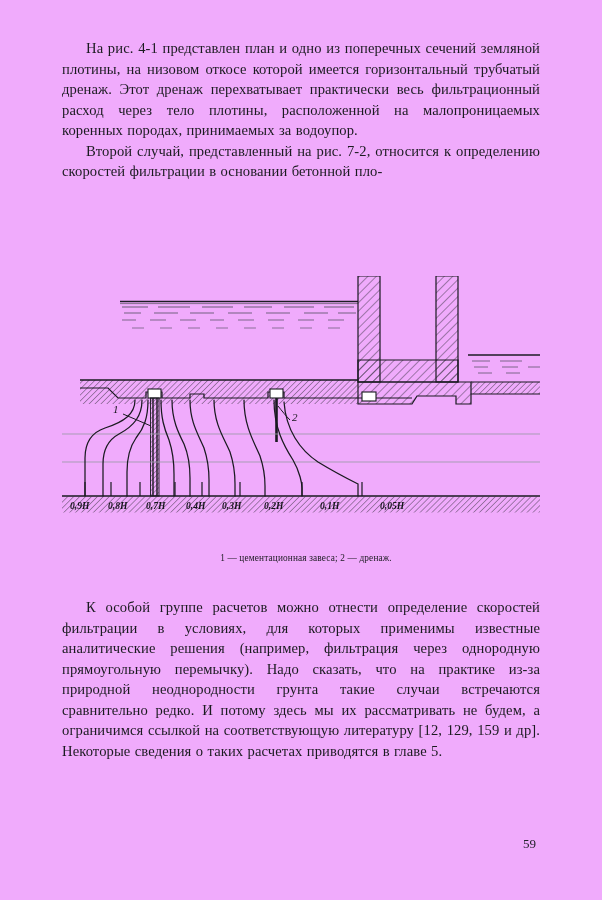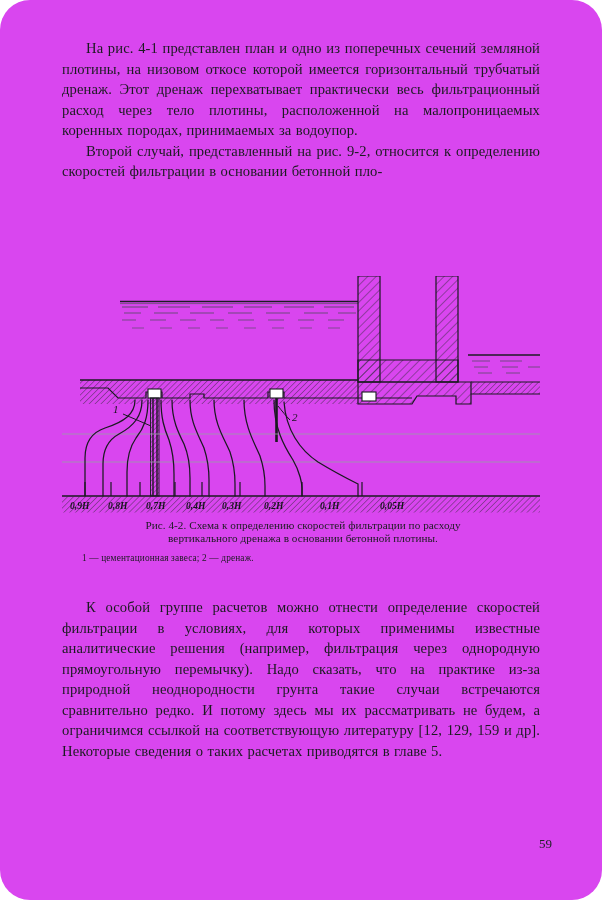--- a/index.html
+++ b/index.html
@@ -13,22 +13,21 @@
     height: 900px;
     position: relative;
     overflow: hidden;
     font-family: "Liberation Serif", "DejaVu Serif", serif;
     color: #1d1d22;
   }
 
   .page {
     position: absolute;
     inset: 0;
-    background: #d946ef;
-    border-radius: 30px;
+    background: #f0abfc;
   }
 
   
   .textcol {
     position: absolute;
     left: 62px;
     width: 478px;
   }
   .para {
     margin: 0;
@@ -63,46 +62,47 @@
     font-size: 11.2px;
     line-height: 13.4px;
     text-align: center;
     color: #1b1b20;
     letter-spacing: .05px;
   }
   .caption .c-line1 { display: block; }
   .caption .c-line2 { display: block; }
   .caption-sub {
     position: absolute;
-    left: 82px;
+    left: 75px;
     top: 553px;
     width: 462px;
+    text-align: center;
     font-size: 9.3px;
     line-height: 11px;
     color: #1b1b20;
     letter-spacing: .15px;
   }
 
   
   #folio {
     position: absolute;
-    right: 50px;
+    right: 66px;
     top: 836px;
     font-size: 13px;
     color: #22222a;
   }
 </style>
 </head>
 <body>
 
 <div class="page">
 
   <div class="textcol" id="top-text">
     <p class="para">На рис. 4-1 представлен план и одно из поперечных сечений земляной плотины, на низовом откосе которой имеется горизонтальный трубчатый дренаж. Этот дренаж перехватывает практически весь фильтрационный расход через тело плотины, расположенной на малопроницаемых коренных породах, принимаемых за водоупор.</p>
-    <p class="para">Второй случай, представленный на рис. 9-2, относится к определению скоростей фильтрации в основании бетонной пло-</p>
+    <p class="para">Второй случай, представленный на рис. 7-2, относится к определению скоростей фильтрации в основании бетонной пло-</p>
   </div>
 
   <div id="figure">
     <svg id="fig-svg" width="478" height="240" viewBox="0 0 478 240">
       <defs>
 
         <pattern id="hatch45" width="6" height="6" patternUnits="userSpaceOnUse" patternTransform="rotate(45)">
           <line x1="0" y1="0" x2="0" y2="6" stroke="#2a2a33" stroke-width="0.85"></line>
         </pattern>
         <pattern id="hatch45b" width="4.2" height="4.2" patternUnits="userSpaceOnUse" patternTransform="rotate(45)">
@@ -268,24 +268,20 @@
         </g>
         <g>
           <path d="M228,144 C224,140 220,135 216,130" stroke="#1a1a20" stroke-width="1" fill="none"></path>
           <text x="230" y="145" font-family="Liberation Serif, serif" font-size="11" font-style="italic" fill="#14141a">2</text>
         </g>
 
       </g>
     </svg>
   </div>
 
-  <div class="caption">
-    <span class="c-line1">Рис. 4-2. Схема к определению скоростей фильтрации по расходу</span>
-    <span class="c-line2">вертикального дренажа в основании бетонной плотины.</span>
-  </div>
   <div class="caption-sub">1 — цементационная завеса;  2 — дренаж.</div>
 
   <div class="textcol" id="bottom-text">
     <p class="para">К особой группе расчетов можно отнести определение скоростей фильтрации в условиях, для которых применимы известные аналитические решения (например, фильтрация через однородную прямоугольную перемычку). Надо сказать, что на практике из-за природной неоднородности грунта такие случаи встречаются сравнительно редко. И потому здесь мы их рассматривать не будем, а ограничимся ссылкой на соответствующую литературу [12, 129, 159 и др]. Некоторые сведения о таких расчетах приводятся в главе 5.</p>
   </div>
 
   <div id="folio">59</div>
 
 </div>
 

